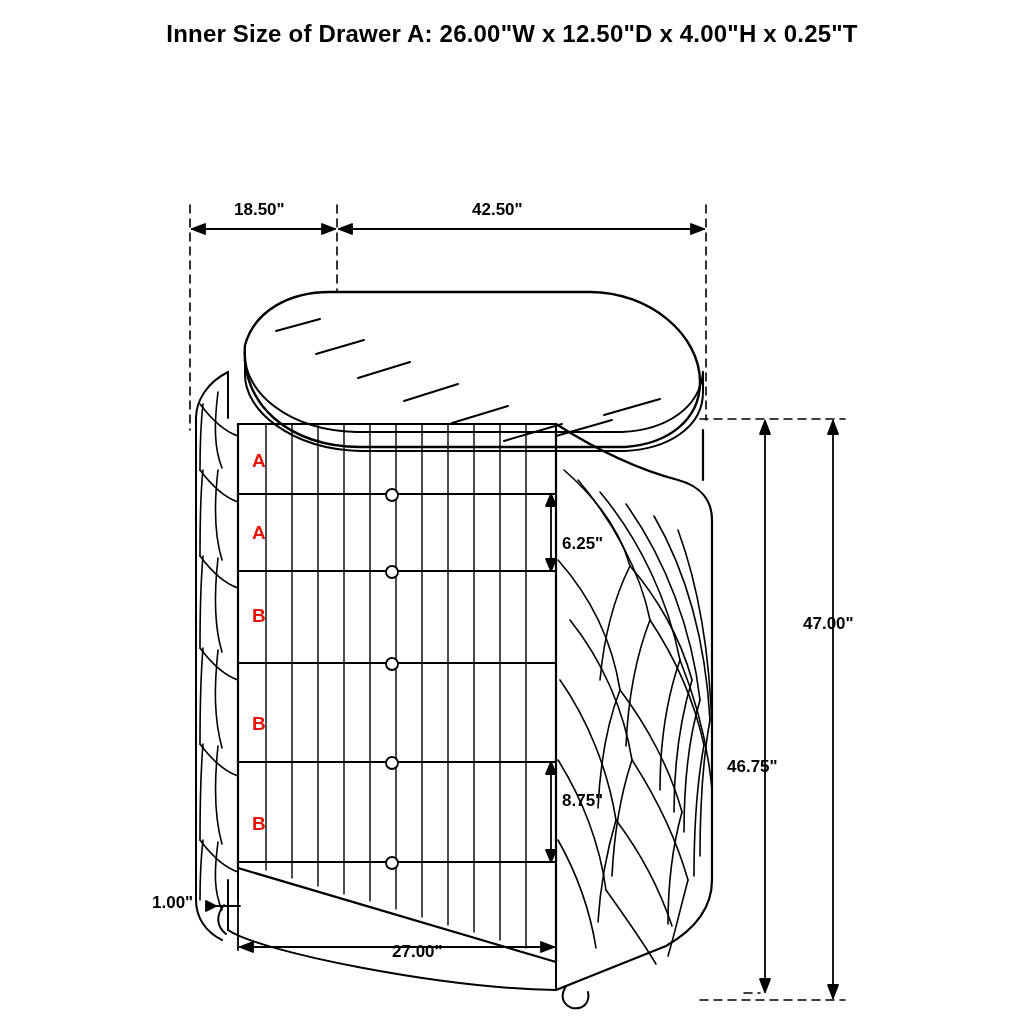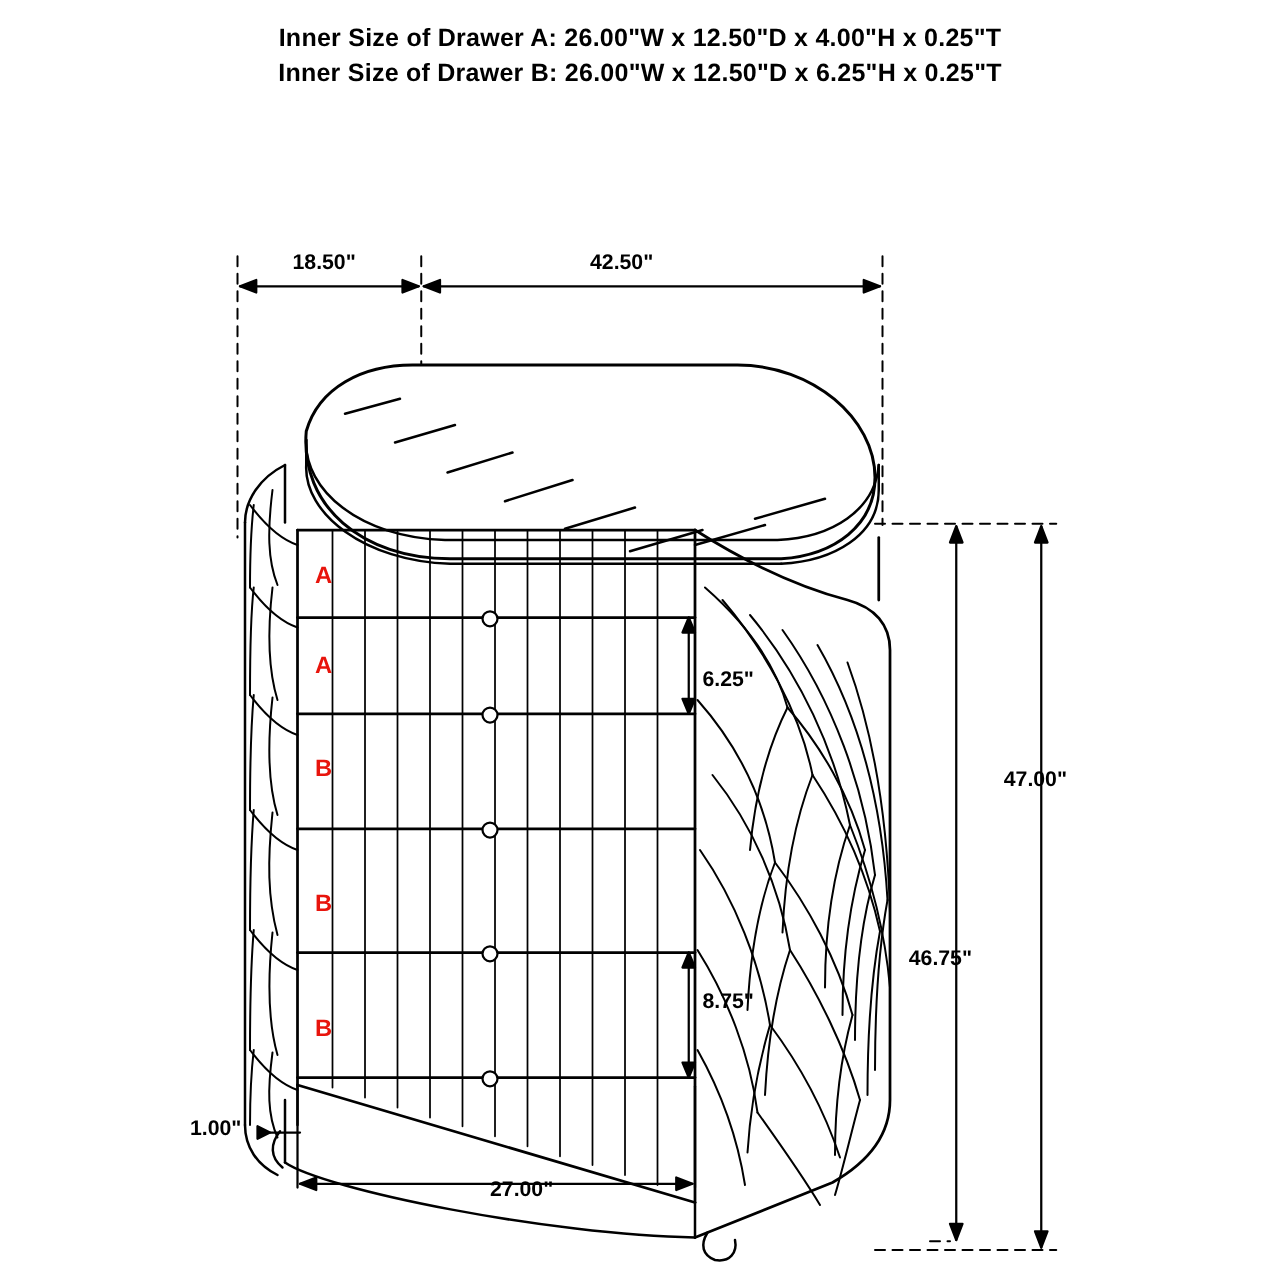--- a/index.html
+++ b/index.html
@@ -14,21 +14,21 @@
     background: #ffffff;
     font-family: "Liberation Sans", sans-serif;
     overflow: hidden;
   }
   .hdr {
     position: absolute;
     left: 0;
     width: 1024px;
     text-align: center;
     font-weight: bold;
-    font-size: 20px;
+    font-size: 24px;
     color: #000000;
     letter-spacing: 0.2px;
   }
   #hdr1 { top: 20px; }
   #hdr2 { top: 48px; }
 
   .dimlabel {
     position: absolute;
     font-weight: bold;
     color: #000000;
@@ -42,21 +42,20 @@
     white-space: nowrap;
   }
   svg { position: absolute; left: 0; top: 0; }
 </style>
 </head>
 <body>
 
 <div id="page">
 
   <div class="hdr" id="hdr1">Inner Size of Drawer A: 26.00"W x 12.50"D x 4.00"H x 0.25"T</div>
-  <div class="hdr" id="hdr2">Inner Size of Drawer B: 26.00"W x 12.50"D x 6.25"H x 0.25"T</div>
 
   <svg width="1024" height="1024" viewBox="0 0 1024 1024">
     <g fill="none" stroke="#000000" stroke-width="2" stroke-linejoin="round" stroke-linecap="round">
 
       <g stroke-dasharray="8 6" stroke-width="1.6">
         <path d="M190,205 L190,430"></path>
         <path d="M337,205 L337,430"></path>
         <path d="M706,205 L706,420"></path>
       </g>
       <g stroke-width="1.8">

